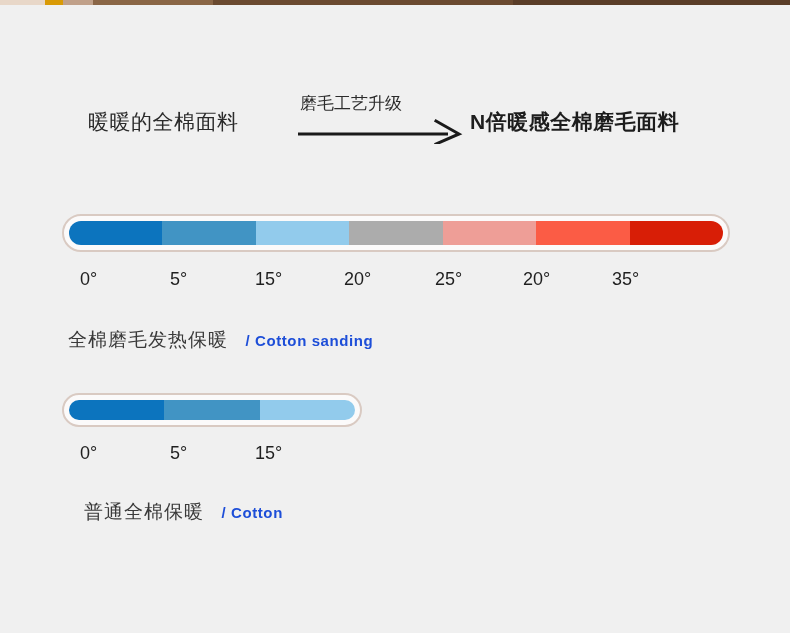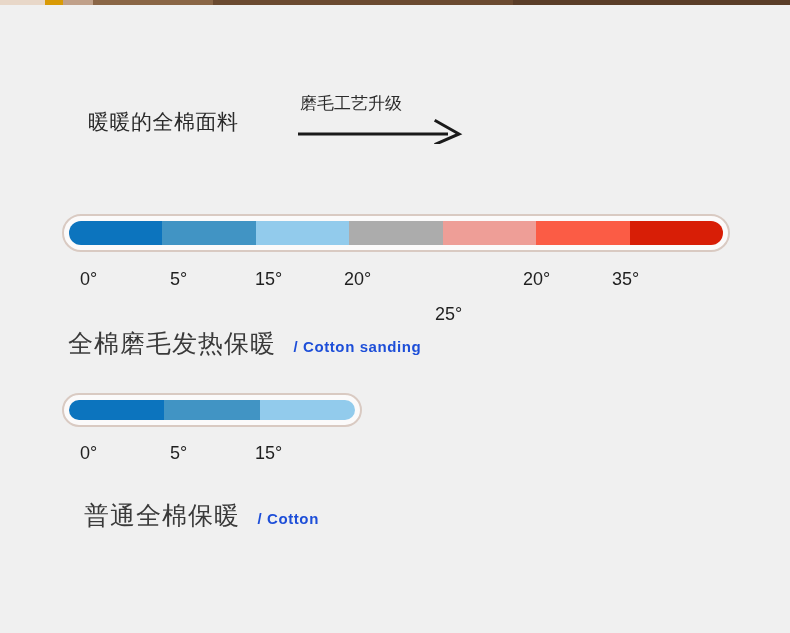--- a/index.html
+++ b/index.html
@@ -99,21 +99,21 @@
   .ticks { position: absolute; }
   .tick {
     position: absolute;
     font-size: 18px;
     color: #1f1f1f;
     white-space: nowrap;
   }
 
   .caption { position: absolute; white-space: nowrap; }
   .caption .cn {
-    font-size: 25px;
+    font-size: 19px;
     color: #3a3a3a;
     letter-spacing: 1px;
   }
   .caption .en {
     font-size: 15px;
     color: #1d4ed8;
     font-weight: bold;
     margin-left: 13px;
     letter-spacing: 0.6px;
   }
@@ -134,41 +134,42 @@
   <div class="head-left">暖暖的全棉面料</div>
 
   <div class="arrow-block">
     <div class="arrow-label">磨毛工艺升级</div>
     <svg class="arrow-svg" width="168" height="26" viewBox="0 0 168 26">
       <line x1="2" y1="16" x2="152" y2="16" stroke="#1a1a1a" stroke-width="3"></line>
       <path d="M140 3 L163 16 L140 26" fill="none" stroke="#1a1a1a" stroke-width="3" stroke-linecap="square" stroke-linejoin="miter"></path>
     </svg>
   </div>
 
+  <div class="head-right">N倍暖感全棉磨毛面料</div>
 </div>
 
 <div class="scale-block" style="top:214px;">
   <div class="pill-outer" style="left: 62px; top: 0px; width: 668px; height: 38px; border-color: rgb(217, 202, 194); background: rgb(251, 250, 250);">
     <div class="pill-inner">
       <div class="seg" style="background:#0c74be"></div>
       <div class="seg" style="background:#4194c4"></div>
       <div class="seg" style="background:#92cbec"></div>
       <div class="seg" style="background:#acacac"></div>
       <div class="seg" style="background:#ee9e97"></div>
       <div class="seg" style="background:#fb5c45"></div>
       <div class="seg" style="background:#d81e06"></div>
     </div>
   </div>
 
   <div class="ticks" style="left:0; top:55px; width:790px; height:26px;">
     <div class="tick" style="left:80px;"><span>0°</span></div>
     <div class="tick" style="left:170px;"><span>5°</span></div>
     <div class="tick" style="left:255px;"><span>15°</span></div>
     <div class="tick" style="left:344px;text-align:center;"><span>20°</span></div>
-    <div class="tick" style="left:435px;margin-top:35px;"><span>25°</span></div>
+    <div class="tick" style="left:435px;"><span>25°</span></div>
     <div class="tick" style="left:523px;"><span>20°</span></div>
     <div class="tick" style="left:612px;"><span>35°</span></div>
   </div>
 
   <div class="caption" style="left:68px; top:113px;">
     <span class="cn">全棉磨毛发热保暖</span>
     <span class="en">/ Cotton sanding</span>
   </div>
 </div>
 

